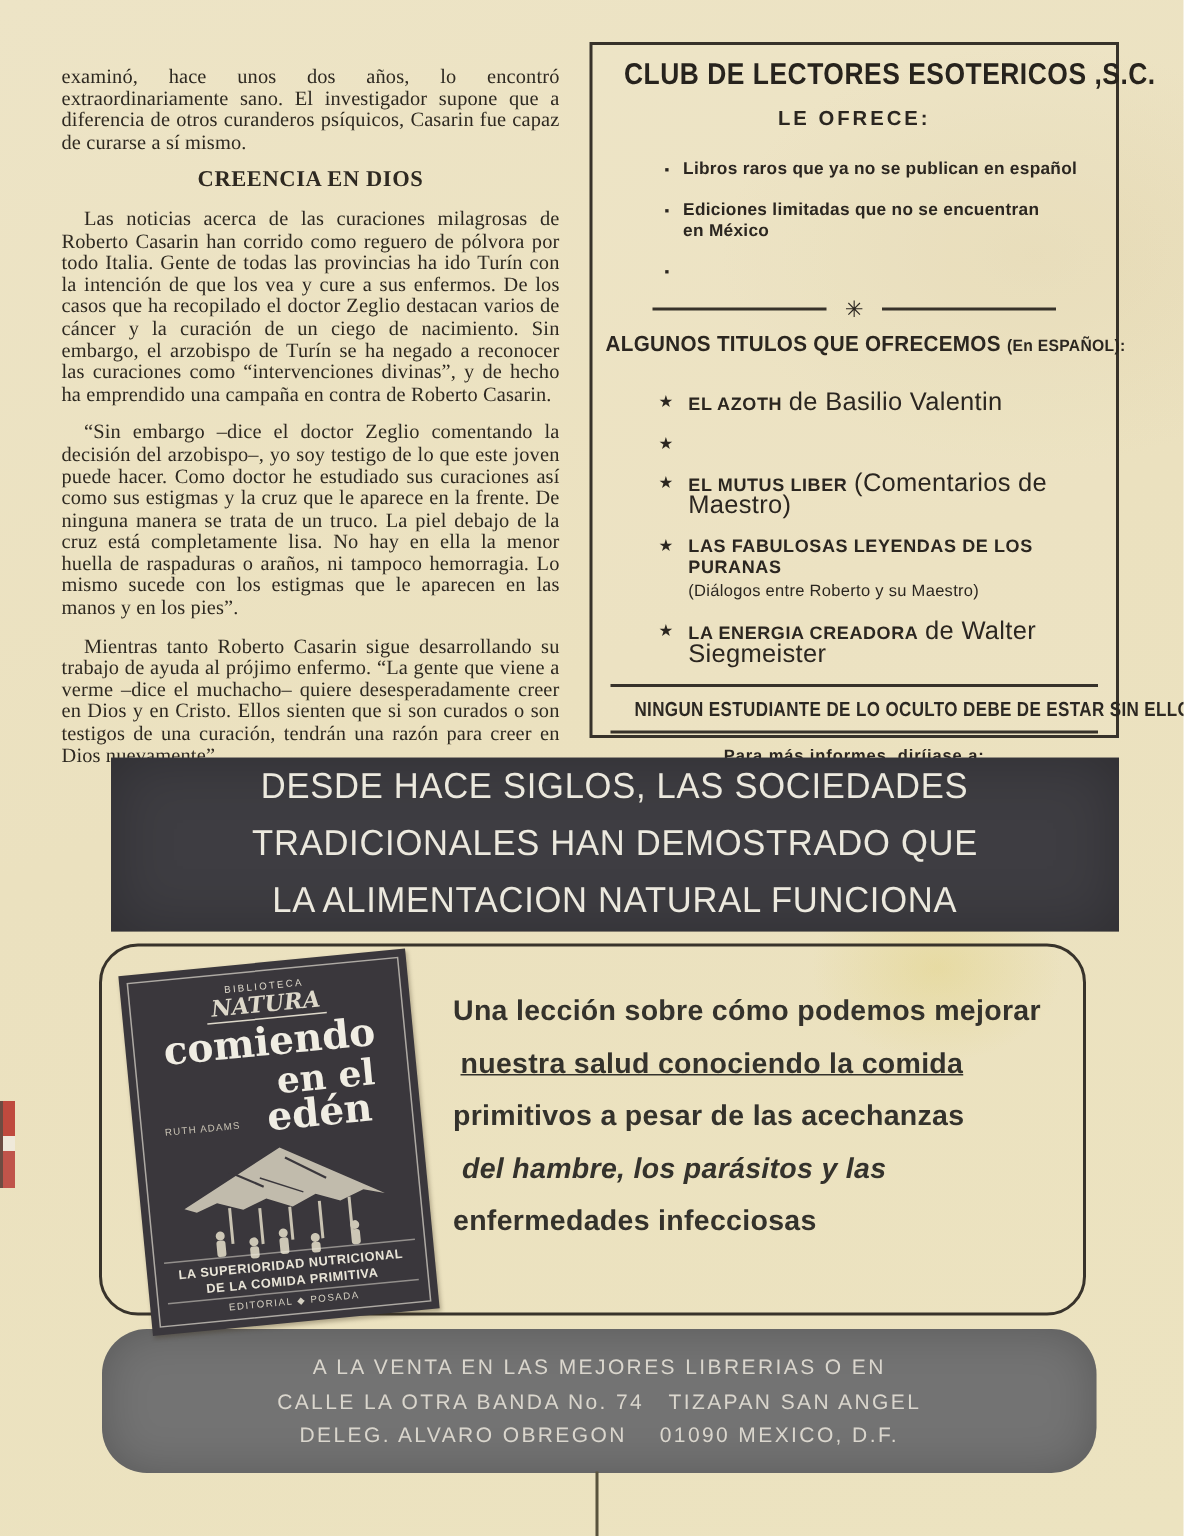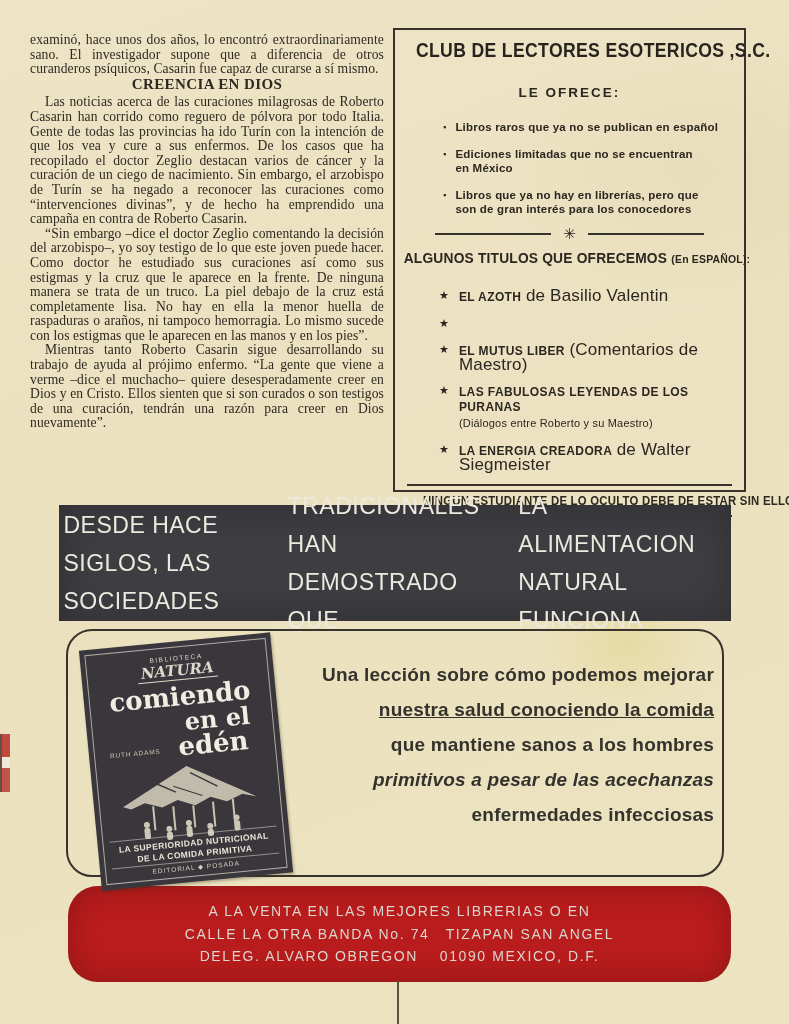--- a/index.html
+++ b/index.html
@@ -11,32 +11,32 @@
       radial-gradient(ellipse 300px 200px at 690px 170px, rgba(214,196,150,.25), transparent 70%),
       linear-gradient(160deg,#ede4c6 0%,#ebe1bf 45%,#ece3c0 100%);
     color:#2b2620;
   }
   .abs{position:absolute;}
 
   
   .article{left:30px;top:33px;width:354px;
     font-family:"Liberation Serif",serif;font-size:13.6px;line-height:14.6px;
     text-align:justify;color:#2e2921;letter-spacing:.1px;}
-  .article p{margin:0;hyphens:auto;}
+  .article p{margin:11px;hyphens:auto;}
   .article p.indent{text-indent:15px;}
   .article h2{margin:0 0 4px 0;text-align:center;font-size:15px;
     font-family:"Liberation Serif",serif;font-weight:700;letter-spacing:.4px;}
 
   
   .club-box{left:393px;top:28px;width:349px;height:460px;
     border:2px solid #37322a;background:rgba(240,232,205,.25);}
   .club-title{margin-top:9px;text-align:center;font-weight:700;font-size:20px;
     white-space:nowrap;transform:scaleX(.88);transform-origin:50% 50%;
     letter-spacing:.4px;color:#27231d;}
-  .club-offer-heading{margin-top:23px;text-align:center;font-weight:700;
+  .club-offer-heading{margin-top:9px;text-align:center;font-weight:700;
     font-size:13.5px;letter-spacing:2px;}
   .club-bullets{margin:20px 0 0 48px;width:285px;}
   .club-bullet{display:flex;gap:9px;margin-bottom:13px;
     font-size:11.5px;font-weight:700;line-height:14px;letter-spacing:.2px;}
   .club-bullet .marker{font-size:9px;line-height:14px;}
   .club-bullet .txt{white-space:pre-line;}
   .club-divider{display:flex;align-items:center;gap:12px;margin:8px 40px 10px 40px;}
   .club-divider .line{flex:1;height:2px;background:#37322a;}
   .club-divider .ast{font-family:"DejaVu Sans",sans-serif;font-size:15px;line-height:10px;}
   .club-titles-heading{text-align:center;white-space:nowrap;
@@ -55,22 +55,22 @@
     transform:scaleX(.84);transform-origin:50% 50%;
     font-weight:700;font-size:13.5px;letter-spacing:.3px;color:#2c2822;}
   .club-contact{text-align:center;margin-top:9px;}
   .club-contact .c1{font-weight:700;font-size:11px;letter-spacing:.6px;}
   .club-contact .c2{margin-top:8px;}
   .club-contact .cle{font-weight:400;font-size:15px;letter-spacing:1px;}
   .club-contact .c2b{font-weight:700;font-size:12px;letter-spacing:.6px;}
   .club-contact .c3{margin-top:9px;font-weight:700;font-size:11.5px;letter-spacing:.6px;}
 
   
-  .banner{left:59px;top:505px;width:672px;height:116px;background:#3e3d42;
-    display:flex;justify-content:center;align-items:center;
+  .banner{left:74px;top:505px;width:672px;height:116px;background:#3e3d42;
+    display:flex;flex-direction:column;justify-content:center;align-items:center;
     gap:0;box-shadow:inset 0 0 40px rgba(0,0,0,.25);}
   .banner .bline{color:#ece9de;font-size:24px;line-height:38px;font-weight:400;
     letter-spacing:.5px;transform:scaleX(.96);}
 
   
   .middle-box{left:66px;top:629px;width:654px;height:244px;
     border:2.5px solid #38332b;border-radius:26px;}
 
   
   .book{left:90px;top:641px;width:192px;height:241px;background:#3a373c;
@@ -92,26 +92,26 @@
   .cover-hut{display:block;margin:0 auto;margin-top:2px;}
   .cover-sub{position:absolute;left:6px;right:6px;bottom:4px;text-align:center;
     color:#e9e5d8;border-top:1px solid rgba(236,232,220,.5);padding-top:3px;}
   .cover-sub .s1,.cover-sub .s2{font-weight:700;font-size:8.5px;letter-spacing:.4px;line-height:10.5px;}
   .cover-sub .pub{margin-top:2px;border-top:1px solid rgba(236,232,220,.5);
     padding-top:2px;font-size:6.5px;letter-spacing:1px;color:#d5d0c2;}
 
   
   .book-copy{left:302px;top:657px;width:412px;font-weight:700;font-size:19px;
     color:#34322c;}
-  .book-copy .cline{height:35px;line-height:35px;letter-spacing:.2px;text-align:right;}
+  .book-copy .cline{height:35px;line-height:35px;letter-spacing:.2px;}
   .book-copy .cline:nth-child(2){padding-left:5px;text-decoration:underline;}
   .book-copy .cline:nth-child(4){padding-left:6px;font-style:italic;}
 
   
-  .footer-box{left:68px;top:886px;width:663px;height:96px;background:#b91c1c;
+  .footer-box{left:68px;top:886px;width:663px;height:96px;background:#737373;
     border-radius:30px;display:flex;flex-direction:column;justify-content:center;
     align-items:center;box-shadow:inset 0 0 30px rgba(0,0,0,.22);}
   .footer-box .fline{color:#dad6cd;font-size:14px;line-height:22.5px;
     letter-spacing:1.6px;white-space:pre;}
 
   
   .red-mark{left:0;top:734px;width:8px;height:58px;
     background:linear-gradient(to bottom,#bf4a3e 0 40%,#efe9da 40% 58%,#c0544a 58% 100%);
     border-left:2px solid #6d4c42;}
   .bottom-mark{left:397px;top:981px;width:2px;height:43px;background:#59533d;}
@@ -140,22 +140,20 @@
         <span class="marker">▪</span>
         <span class="txt">Libros raros que ya no se publican en español</span>
       </div>
       <div class="club-bullet">
         <span class="marker">▪</span>
         <span class="txt">Ediciones limitadas que no se encuentran
 en México</span>
       </div>
       <div class="club-bullet">
         <span class="marker">▪</span>
-        <span class="txt">Libros que ya no hay en librerías, pero que
-son de gran interés para los conocedores</span>
       </div>
     </div>
 
     <div class="club-divider">
       <span class="line"></span>
       <span class="ast">✳</span>
       <span class="line"></span>
     </div>
 
     <div class="club-titles-heading">
@@ -252,22 +250,22 @@
         <div class="s1">LA SUPERIORIDAD NUTRICIONAL</div>
         <div class="s2">DE LA COMIDA PRIMITIVA</div>
         <div class="pub">EDITORIAL ◆ POSADA</div>
       </div>
     </div>
   </div>
 
   <div class="abs book-copy">
     <div class="cline">Una lección sobre cómo podemos mejorar</div>
     <div class="cline">nuestra salud conociendo la comida</div>
-    <div class="cline">que mantiene sanos a los hombres</div>
     <div class="cline">primitivos a pesar de las acechanzas</div>
+    <div class="cline">del hambre, los parásitos y las</div>
     <div class="cline">enfermedades infecciosas</div>
   </div>
 
   <div class="abs footer-box">
     <div class="fline">A LA VENTA EN LAS MEJORES LIBRERIAS O EN</div>
     <div class="fline">CALLE LA OTRA BANDA No. 74   TIZAPAN SAN ANGEL</div>
     <div class="fline">DELEG. ALVARO OBREGON    01090 MEXICO, D.F.</div>
   </div>
 
   <div class="abs bottom-mark"></div>

